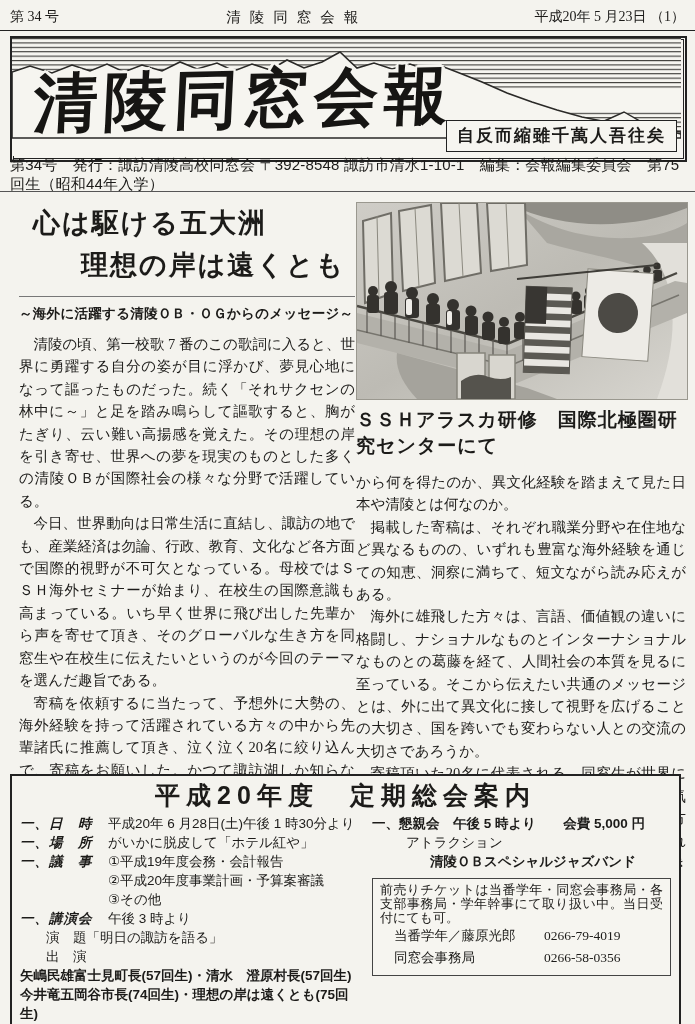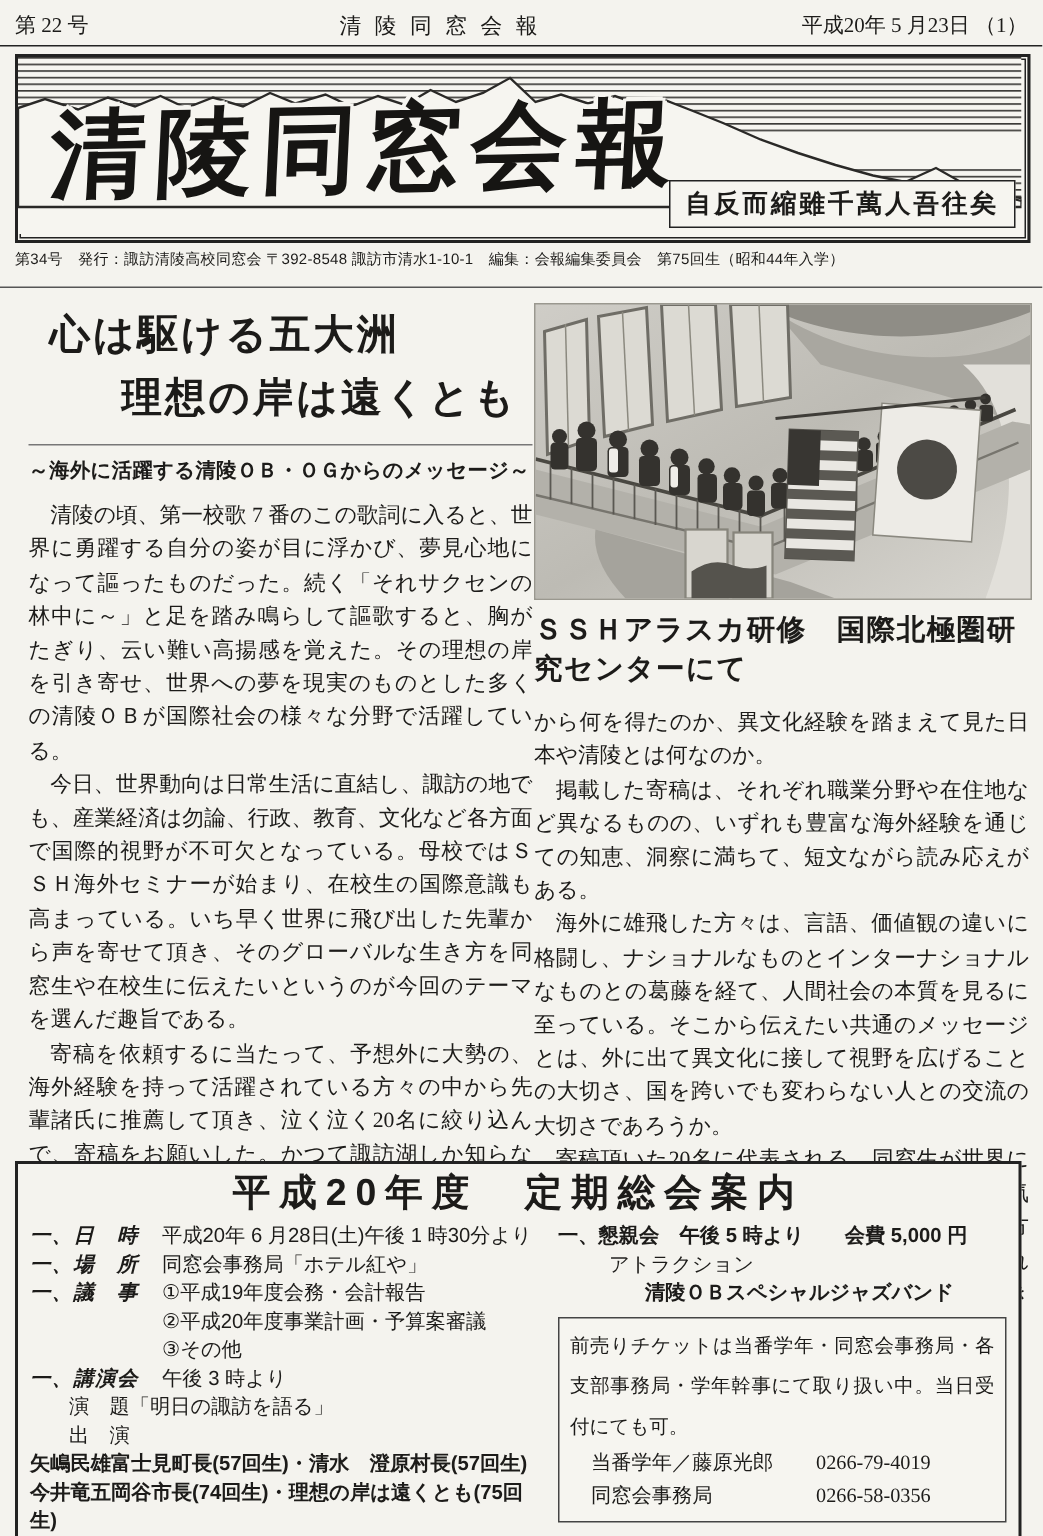--- a/index.html
+++ b/index.html
@@ -23,21 +23,21 @@
     background:#f6f5f0;overflow:hidden;}
   .masthead svg{position:absolute;top:0;left:0;}
   .mast-title{position:absolute;top:18px;left:22px;font-size:64px;font-weight:900;
     letter-spacing:6px;transform:skewX(-4deg) rotate(-1.2deg);
     font-family:"Liberation Serif","DejaVu Serif",serif;color:#161513;
     text-shadow:0 0 3px #f6f5f0,2px 2px 0 #f6f5f0,-2px -2px 0 #f6f5f0,2px -2px 0 #f6f5f0,-2px 2px 0 #f6f5f0,3px 0 0 #f6f5f0,-3px 0 0 #f6f5f0,0 3px 0 #f6f5f0,0 -3px 0 #f6f5f0;}
   .motto{position:absolute;right:8px;bottom:8px;border:1.5px solid #222;
     background:#f6f5f0;padding:3px 10px 4px;font-size:17px;font-weight:700;letter-spacing:2px;}
 
   
-  .publine{top:166px;left:10px;right:8px;font-size:10px;letter-spacing:.2px;
+  .publine{top:156px;left:10px;right:8px;font-size:15px;letter-spacing:.2px;
     font-family:"Liberation Sans","DejaVu Sans",sans-serif;}
   .pub-rule{top:191px;left:0;right:0;border-top:1px solid #555;}
 
   
   .colL{top:200px;left:19px;width:336px;}
   .colR{top:202px;left:356px;width:330px;}
   .headline{font-weight:700;font-size:27px;line-height:42px;letter-spacing:2px;margin:2px 0 10px;}
   .headline .l1{display:block;padding-left:14px;}
   .headline .l2{display:block;padding-left:62px;}
   .subtitle{font-family:"Liberation Sans","DejaVu Sans",sans-serif;
@@ -61,31 +61,31 @@
   .ncol-r{flex:1;}
   .nrow{display:flex;font-size:13.5px;line-height:19px;}
   .nlabel{width:88px;flex:none;font-weight:700;letter-spacing:1px;font-style:italic;}
   .nrow.sub .ntext{padding-left:26px;}
   .nrow.name .ntext{font-weight:700;}
   .nrow.r0{font-weight:700;}
   .nrow.r1 .ntext{padding-left:34px;}
   .nrow.r2 .ntext{padding-left:58px;font-weight:700;}
   .ticketbox{border:1.2px solid #444;background:#f6f5f0;margin-top:7px;
     padding:4px 7px 6px;font-family:"Liberation Serif","DejaVu Serif",serif;}
-  .ticket-text{font-size:13px;line-height:27px;text-align:justify;margin:0;}
+  .ticket-text{font-size:13px;line-height:14px;text-align:justify;margin:0;}
   .contact{display:flex;font-size:13.5px;line-height:22px;}
   .contact .cl{width:150px;flex:none;padding-left:14px;}
   .notice-footer{font-size:13.5px;font-weight:700;letter-spacing:.4px;
     margin-top:7px;padding-left:24px;}
 </style>
 </head>
 <body>
 
 <div class="abs runhead">
-  <span>第 22 号</span>
+  <span>第 34 号</span>
   <span class="center">清陵同窓会報</span>
   <span>平成20年 5 月23日 （1）</span>
 </div>
 <div class="abs runhead-rule"></div>
 
 <div class="abs masthead">
   <svg width="669" height="118" viewBox="0 0 669 118">
     <defs>
       <pattern id="hl" width="6" height="4.4" patternUnits="userSpaceOnUse">
         <rect width="6" height="4.4" fill="#f6f5f0"></rect>
@@ -261,21 +261,21 @@
 <div class="abs notice">
   <div class="notice-title">平成20年度　定期総会案内</div>
   <div class="ncols">
     <div class="ncol-l">
       <div class="nrow">
         <span class="nlabel">一、日　時</span>
         <span class="ntext">平成20年 6 月28日(土)午後 1 時30分より</span>
       </div>
       <div class="nrow">
         <span class="nlabel">一、場　所</span>
-        <span class="ntext">同窓会事務局「ホテル紅や」</span>
+        <span class="ntext">がいかに脱皮して「ホテル紅や」</span>
       </div>
       <div class="nrow">
         <span class="nlabel">一、議　事</span>
         <span class="ntext">①平成19年度会務・会計報告</span>
       </div>
       <div class="nrow">
         <span class="nlabel"></span>
         <span class="ntext">②平成20年度事業計画・予算案審議</span>
       </div>
       <div class="nrow">

